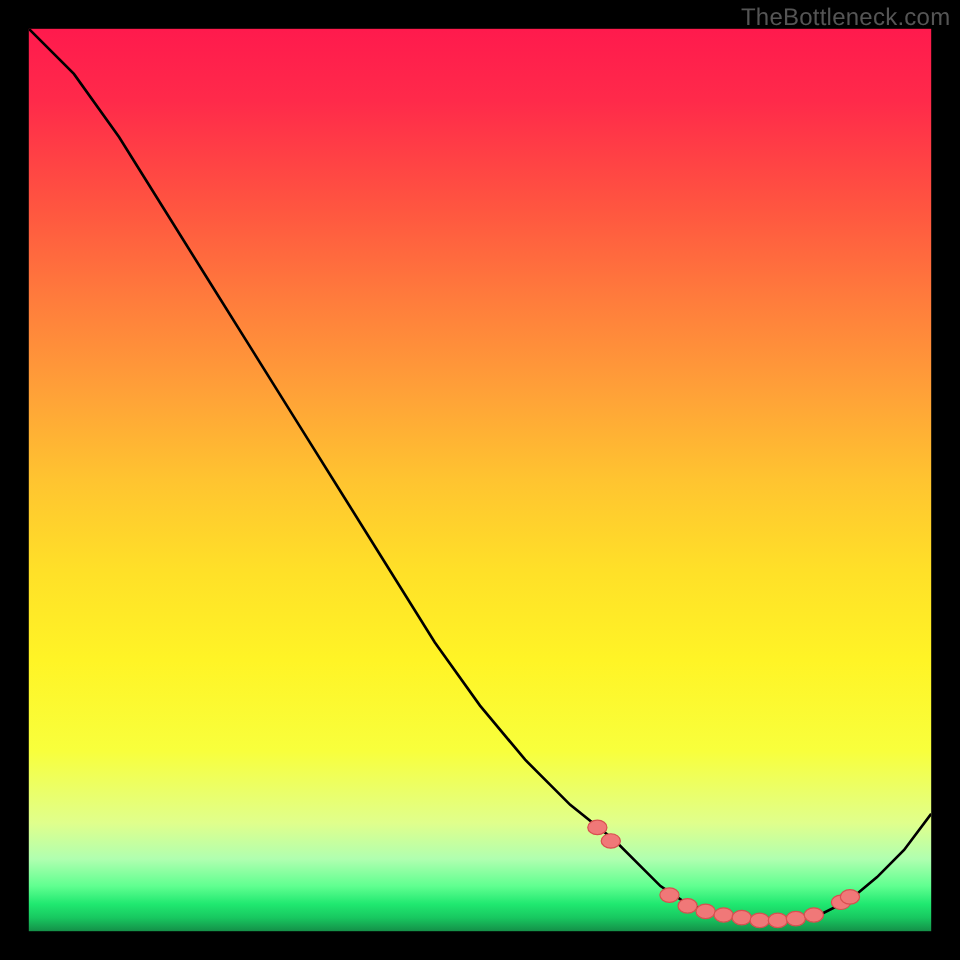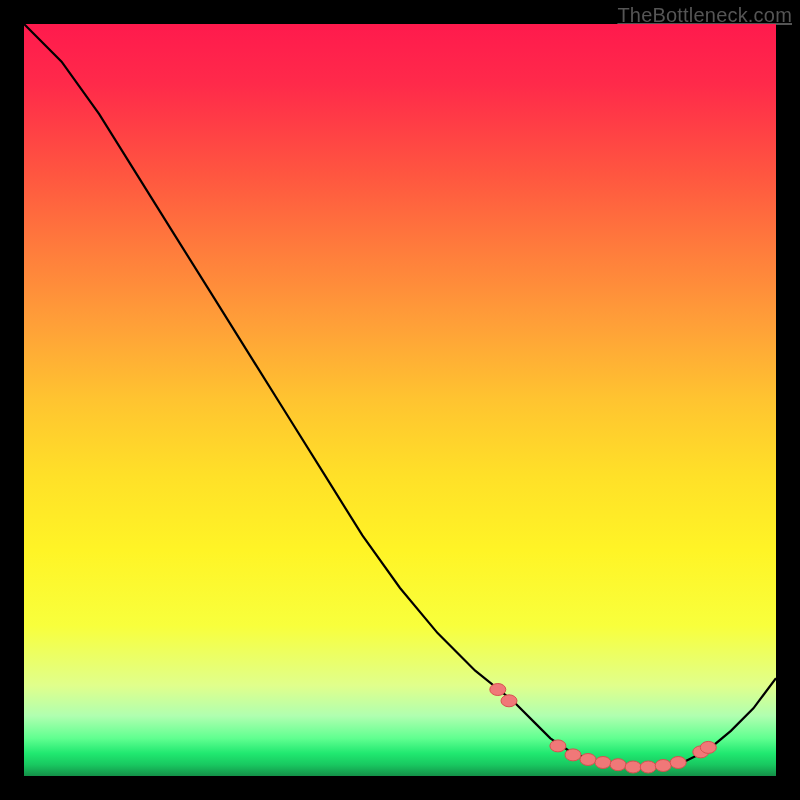--- a/index.html
+++ b/index.html
@@ -36,21 +36,20 @@
   }
   .watermark {
     position: absolute;
     top: 4px;
     right: 8px;
     font-family: Arial, sans-serif;
     font-size: 20px;
     color: #555;
     font-weight: 500;
     letter-spacing: 0.2px;
-    text-decoration: underline;
   }
   svg.curve {
     position: absolute;
     left: 0; top: 0;
     width: 100%; height: 100%;
     pointer-events: none;
   }
 </style>
 </head>
 <body>

